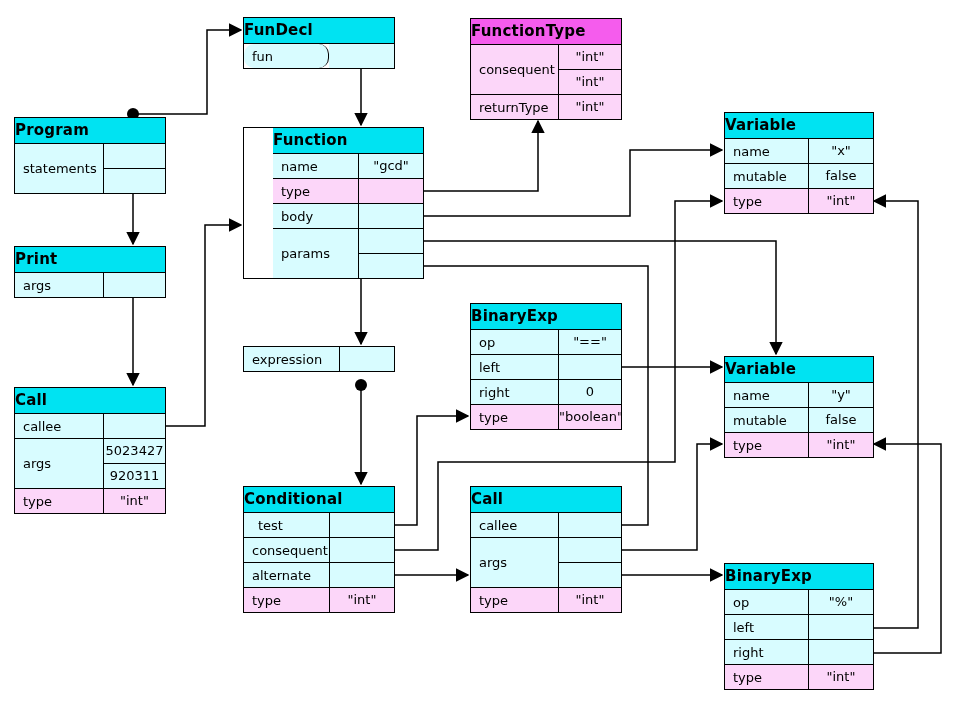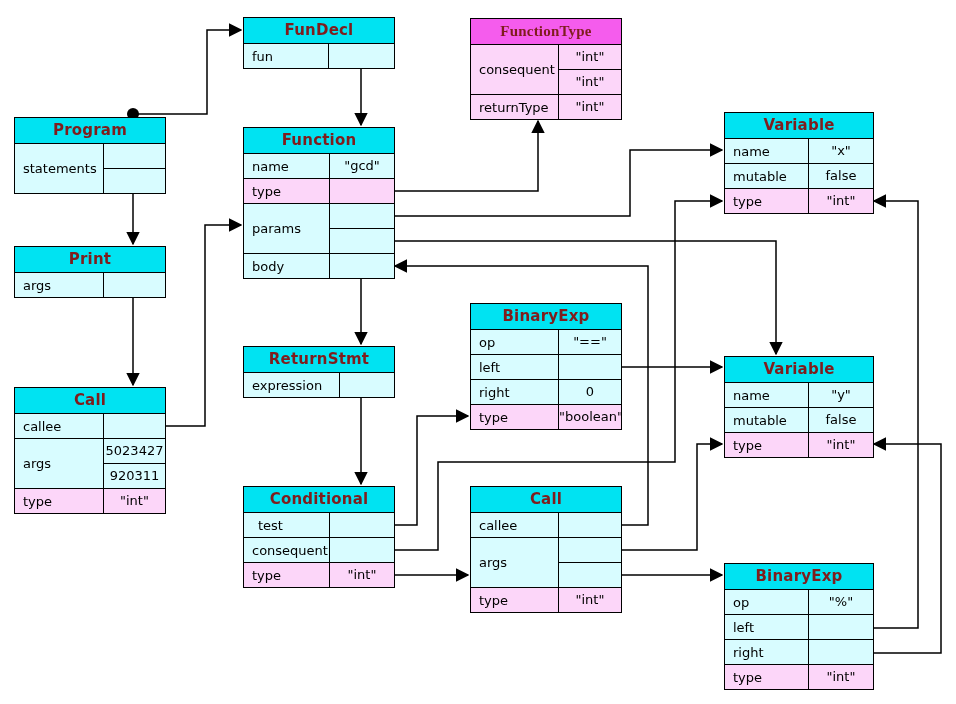--- a/index.html
+++ b/index.html
@@ -1,22 +1,22 @@
 <!DOCTYPE html>
 <html><head>
 <meta charset="utf-8">
 <style>
   html,body{margin:0;padding:0;background:#fff;}
   .canvas{position:relative;width:956px;height:704px;background:#fff;overflow:hidden;
           font-family:"DejaVu Sans","Liberation Sans",sans-serif;}
   .box{position:absolute;border:1.5px solid #000;background:#fff;box-sizing:content-box;}
-  .hdr{height:25px;line-height:25px;text-align:center;font-weight:bold;font-size:15px;
-       border-bottom:1.5px solid #000;color:#7f1d1d;letter-spacing:.2px;}
+  .hdr{height:25px;line-height:25px;text-align:left;font-weight:bold;font-size:15px;
+       border-bottom:1.5px solid #000;color:#000000;letter-spacing:.2px;}
   .box.cyan .hdr{background:#00e3f2;}
-  .box.pink .hdr{background:#f55ced;font-family:Liberation Serif, serif;}
+  .box.pink .hdr{background:#f55ced;}
   .row{display:flex;}
   .row + .row{border-top:1px solid #000;}
   .label{display:flex;align-items:center;padding-left:8px;font-size:13px;color:#000;
          border-right:1px solid #000;box-sizing:border-box;flex:none;}
   .vals{flex:1;display:flex;flex-direction:column;min-width:0;}
   .cell{height:24px;line-height:24px;text-align:center;font-size:13px;color:#000;}
   .cell + .cell{border-top:1px solid #000;}
   .box.cyan .label,.box.cyan .cell{background:#d8fcff;}
   .box.pink .label,.box.pink .cell{background:#fcd6f9;}
   .box.cyan .row.tint-pink .label,.box.cyan .row.tint-pink .cell{background:#fcd6f9;}
@@ -81,21 +81,21 @@
         <div class="label" style="width: 89px;">statements</div>
         <div class="vals">
           <div class="cell"></div>
           <div class="cell"></div>
         </div>
       </div>
     </div>
     <div class="box cyan" style="left: 243px; top: 17px; width: 150px;">
       <div class="hdr">FunDecl</div>
       <div class="row">
-        <div class="label" style="width: 85px;">fun</div>
+        <div class="label" style="width: 85px; border-radius: 10px;">fun</div>
         <div class="vals">
           <div class="cell"></div>
         </div>
       </div>
     </div>
     <div class="box pink" style="left: 470px; top: 18px; width: 150px;">
       <div class="hdr">FunctionType</div>
       <div class="row">
         <div class="label" style="width: 88px;">consequent</div>
         <div class="vals">
@@ -103,44 +103,44 @@
           <div class="cell">"int"</div>
         </div>
       </div>
       <div class="row">
         <div class="label" style="width: 88px;">returnType</div>
         <div class="vals">
           <div class="cell">"int"</div>
         </div>
       </div>
     </div>
-    <div class="box cyan" style="left: 243px; top: 127px; width: 150px;">
+    <div class="box cyan" style="left: 243px; top: 127px; width: 150px; padding-left: 29px;">
       <div class="hdr">Function</div>
       <div class="row">
         <div class="label" style="width: 86px;">name</div>
         <div class="vals">
           <div class="cell">"gcd"</div>
         </div>
       </div>
       <div class="row tint-pink">
         <div class="label" style="width: 86px;">type</div>
         <div class="vals">
           <div class="cell"></div>
         </div>
       </div>
       <div class="row">
+        <div class="label" style="width: 86px;">body</div>
+        <div class="vals">
+          <div class="cell"></div>
+        </div>
+      </div>
+      <div class="row">
         <div class="label" style="width: 86px;">params</div>
         <div class="vals">
           <div class="cell"></div>
-          <div class="cell"></div>
-        </div>
-      </div>
-      <div class="row">
-        <div class="label" style="width: 86px;">body</div>
-        <div class="vals">
           <div class="cell"></div>
         </div>
       </div>
     </div>
     <div class="box cyan" style="left: 724px; top: 112px; width: 148px;">
       <div class="hdr">Variable</div>
       <div class="row">
         <div class="label" style="width: 84px;">name</div>
         <div class="vals">
           <div class="cell">"x"</div>
@@ -184,21 +184,20 @@
         </div>
       </div>
       <div class="row tint-pink">
         <div class="label" style="width: 89px;">type</div>
         <div class="vals">
           <div class="cell">"int"</div>
         </div>
       </div>
     </div>
     <div class="box cyan" style="left: 243px; top: 346px; width: 150px;">
-      <div class="hdr">ReturnStmt</div>
       <div class="row">
         <div class="label" style="width: 96px;">expression</div>
         <div class="vals">
           <div class="cell"></div>
         </div>
       </div>
     </div>
     <div class="box cyan" style="left: 470px; top: 303px; width: 150px;">
       <div class="hdr">BinaryExp</div>
       <div class="row">
@@ -250,20 +249,26 @@
     <div class="box cyan" style="left: 243px; top: 486px; width: 150px;">
       <div class="hdr">Conditional</div>
       <div class="row">
         <div class="label" style="width: 86px; padding-left: 14px;">test</div>
         <div class="vals">
           <div class="cell"></div>
         </div>
       </div>
       <div class="row">
         <div class="label" style="width: 86px;">consequent</div>
+        <div class="vals">
+          <div class="cell"></div>
+        </div>
+      </div>
+      <div class="row">
+        <div class="label" style="width: 86px;">alternate</div>
         <div class="vals">
           <div class="cell"></div>
         </div>
       </div>
       <div class="row tint-pink">
         <div class="label" style="width: 86px;">type</div>
         <div class="vals">
           <div class="cell">"int"</div>
         </div>
       </div>

